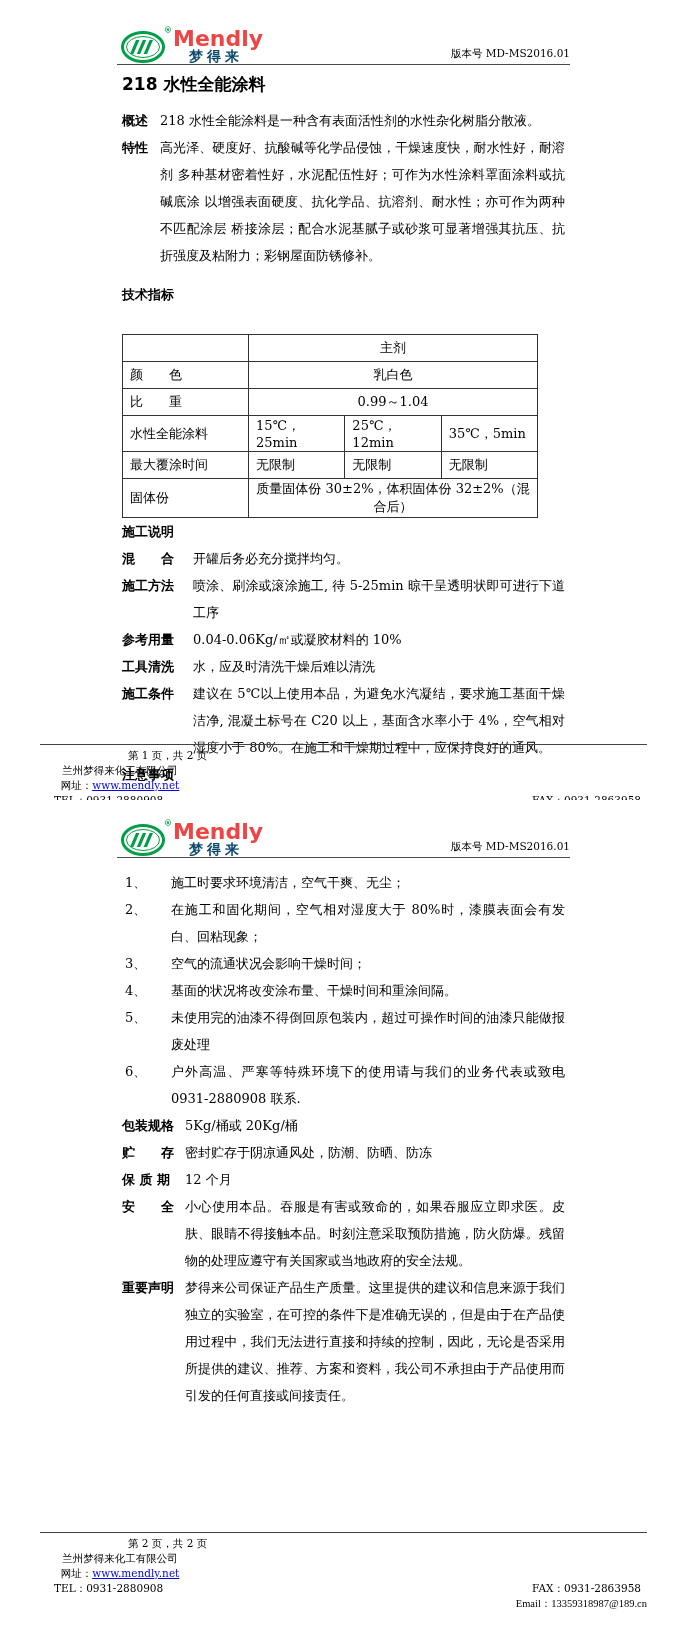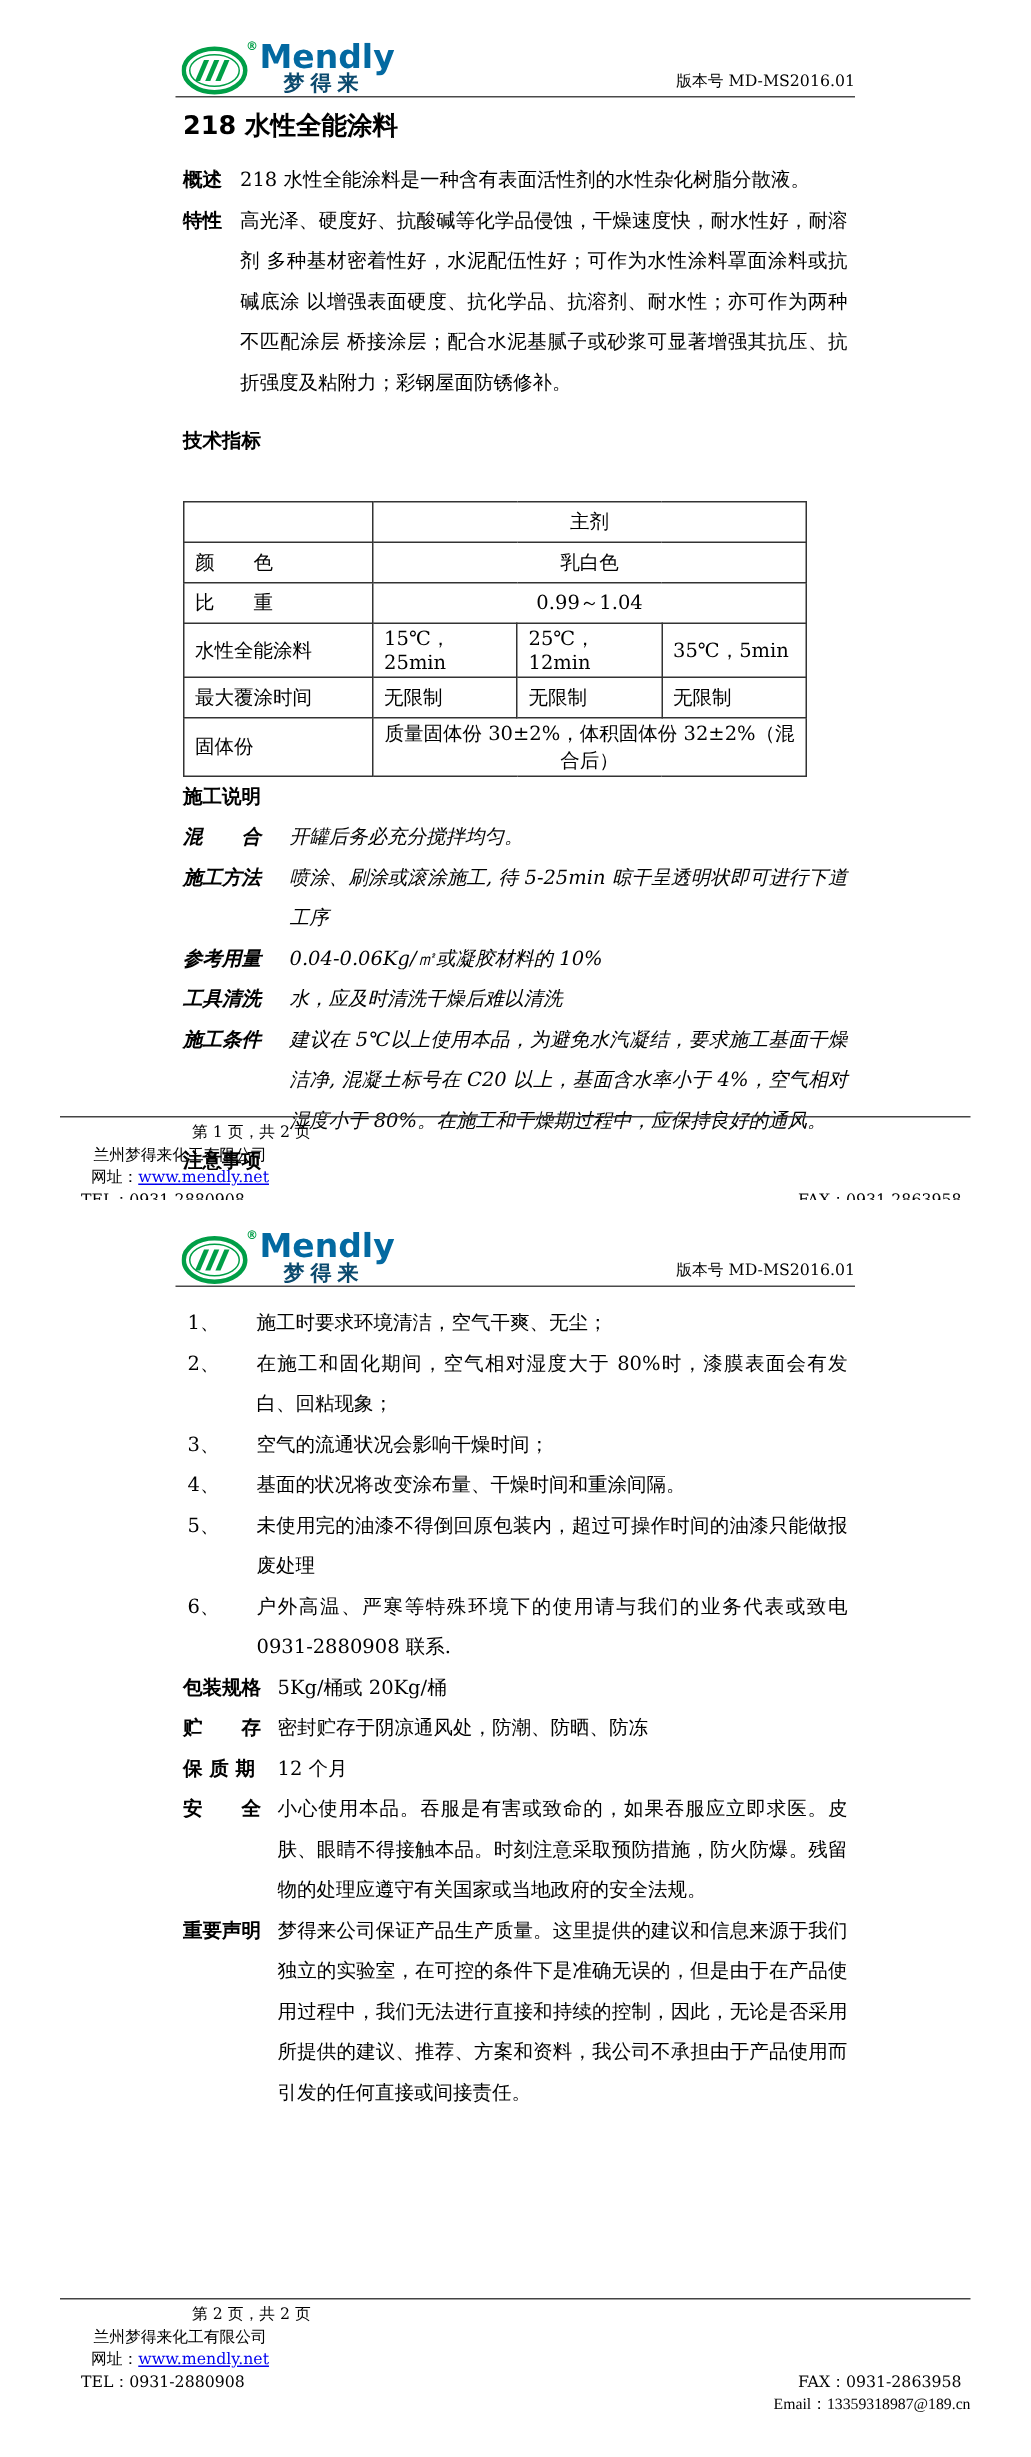--- a/index.html
+++ b/index.html
@@ -26,21 +26,21 @@
   .logo{display:flex;align-items:flex-start;padding-left:4px;}
   .logo-mark{flex-shrink:0;}
   .reg-mark{
     font-family:"DejaVu Sans","Liberation Sans",sans-serif;
     font-size:8px;color:#009F47;font-weight:bold;
     margin:-2px 1px 0 -3px;
   }
   .brand-col{display:flex;flex-direction:column;line-height:1;}
   .brand-en{
     font-family:"DejaVu Sans","Liberation Sans",sans-serif;
-    font-weight:bold;font-size:22px;color:#0369a1;letter-spacing:0px;
+    font-weight:bold;font-size:22px;color:#ef4444;letter-spacing:0px;
   }
   .brand-cn{
     font-family:"DejaVu Sans","Liberation Sans",sans-serif;
     font-weight:bold;font-size:14px;color:#0c4a6e;
     letter-spacing:4px;margin:-1px 0 0 16px;
   }
   .version{
     font-size:10.5px;padding-bottom:3px;white-space:nowrap;
   }
 
@@ -69,21 +69,21 @@
   }
   table.spec td{
     border:1px solid #333;height:24px;padding:1px 7px;
     vertical-align:middle;
   }
   td.t-label{width:124px;text-align:left;}
   td.t-center{text-align:center;}
   td.t-val{width:88px;text-align:left;}
 
   .cons-heading{}
-  .con-row{display:flex;font-style:italic;}
+  .con-row{display:flex;}
   .con-label{
     font-family:"DejaVu Sans","Liberation Sans",sans-serif;
     font-weight:bold;width:71px;flex-shrink:0;line-height:27px;
   }
   .con-text{flex:1;line-height:27px;text-align:justify;}
   .notes-heading{margin-top:0;}
 
   
   .li-row{display:flex;}
   .li-num{width:46px;flex-shrink:0;line-height:27px;padding-left:3px;}

